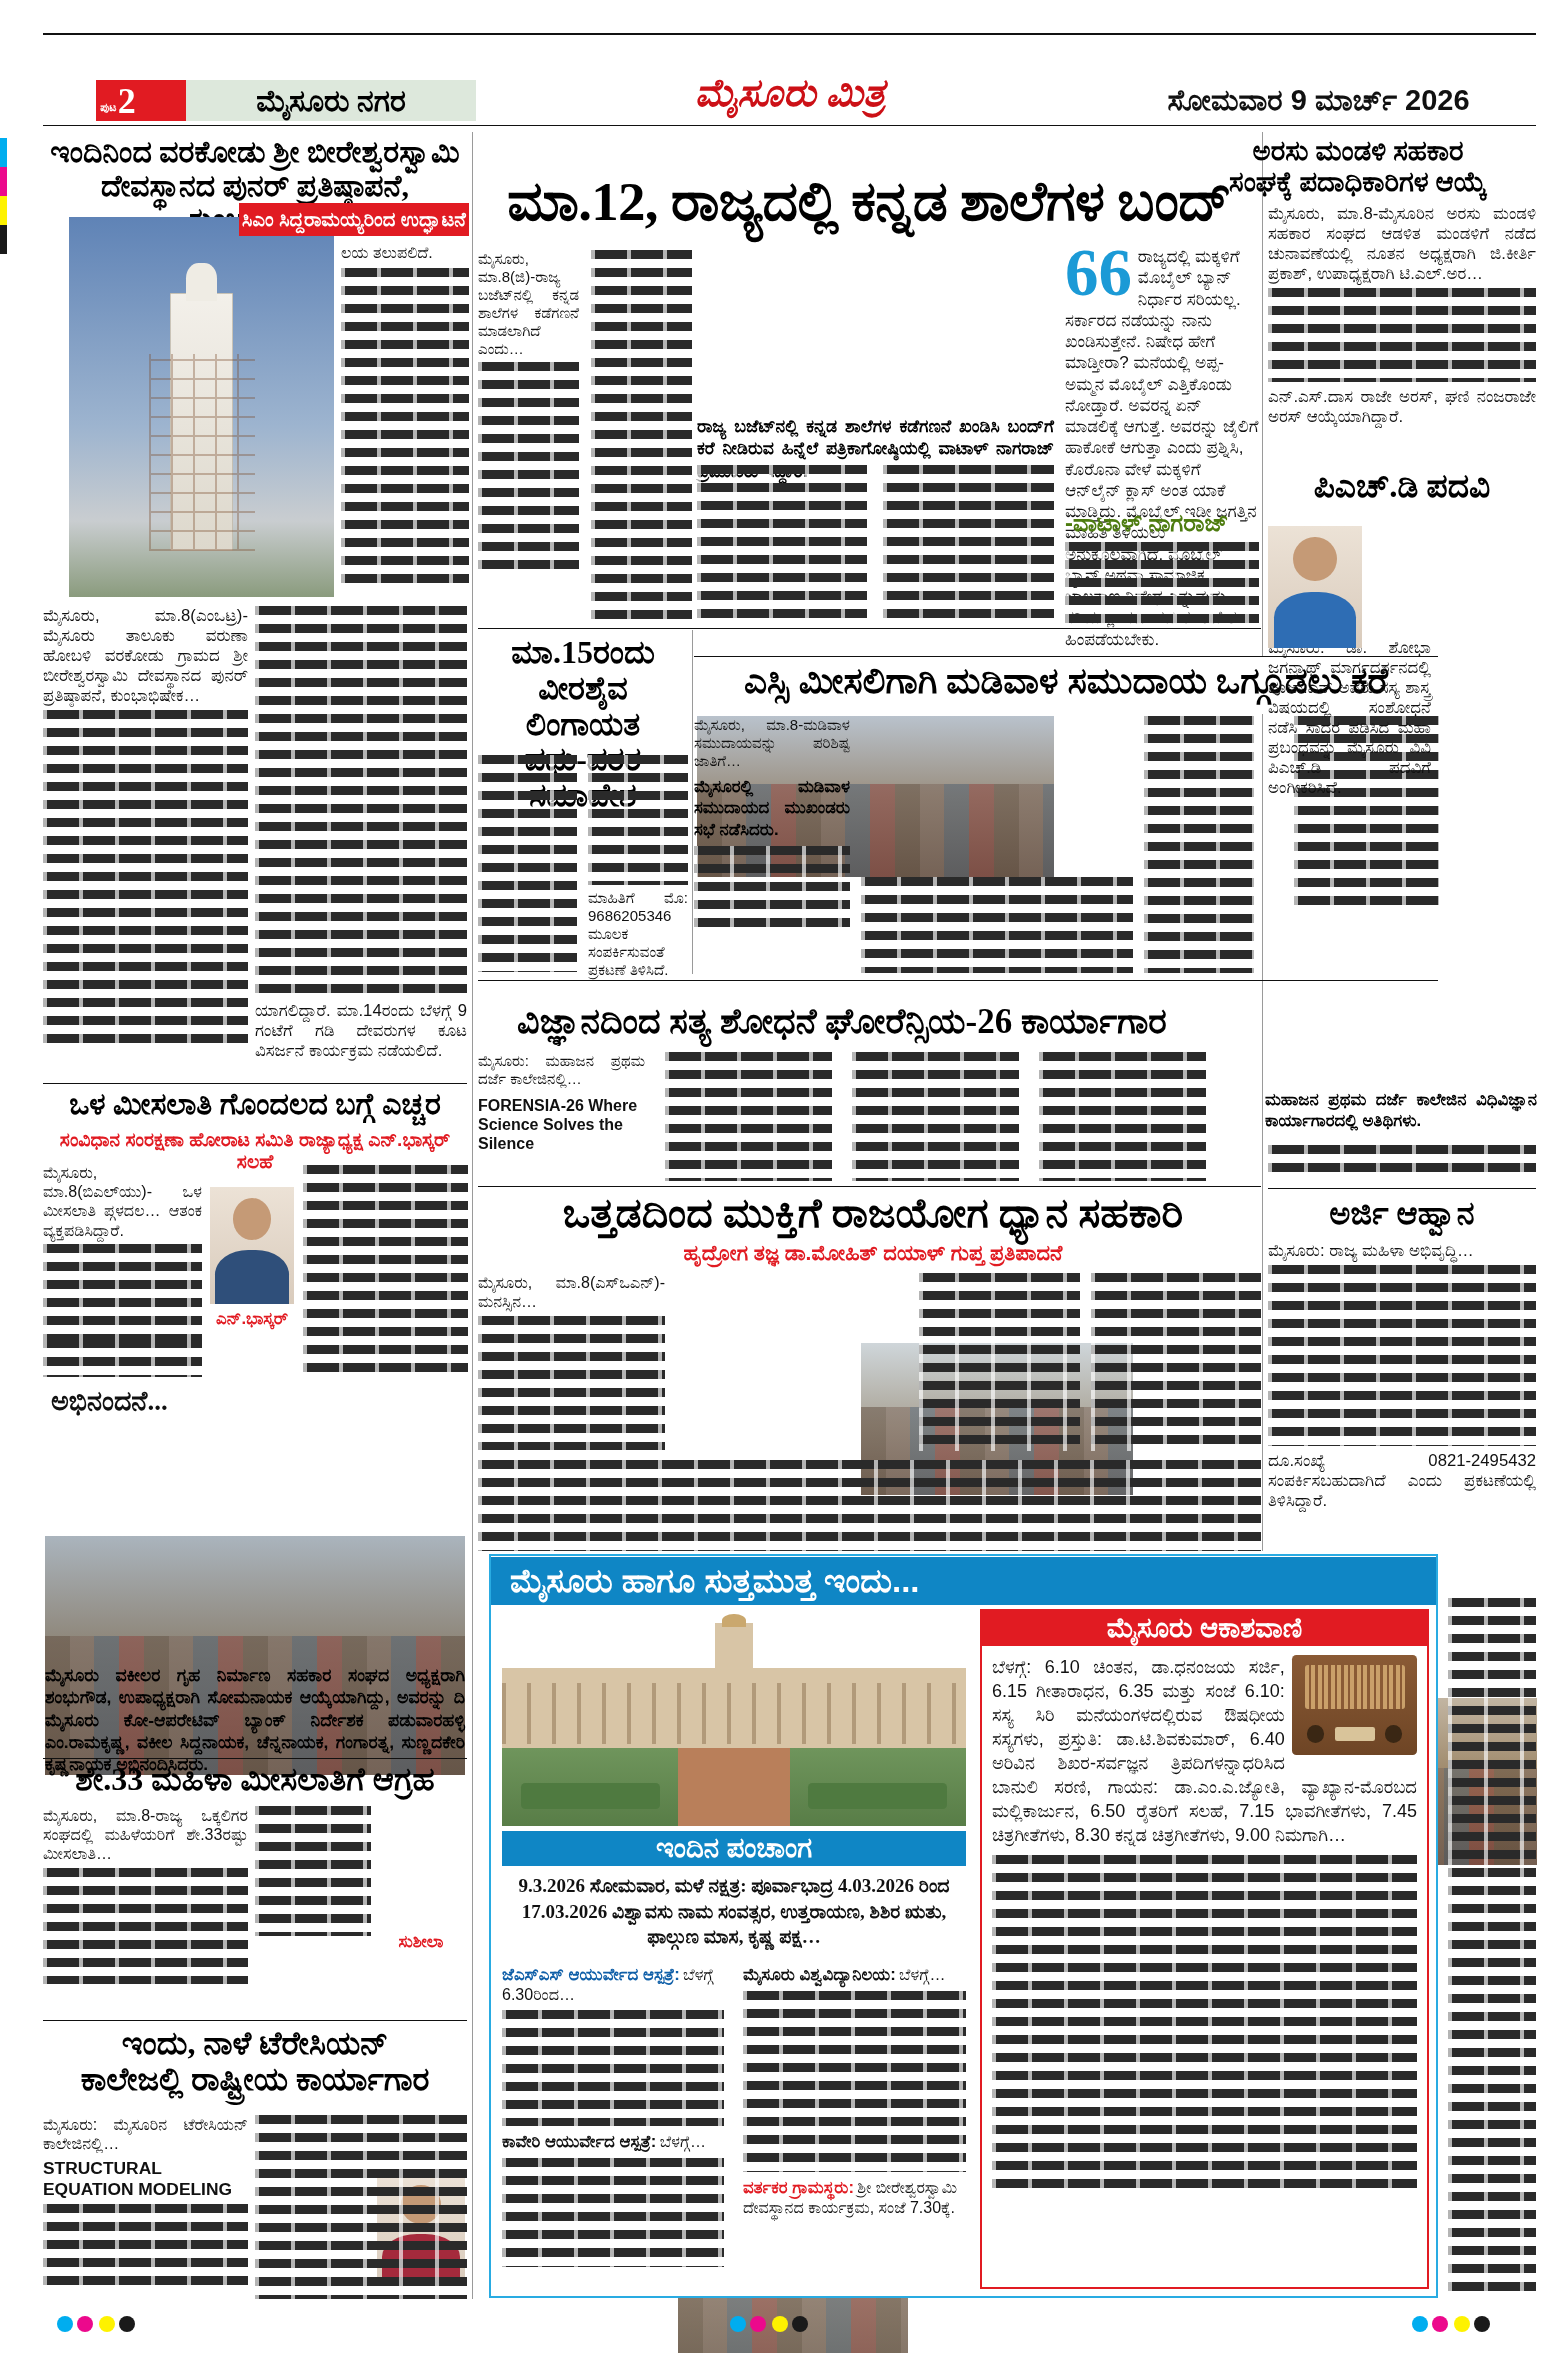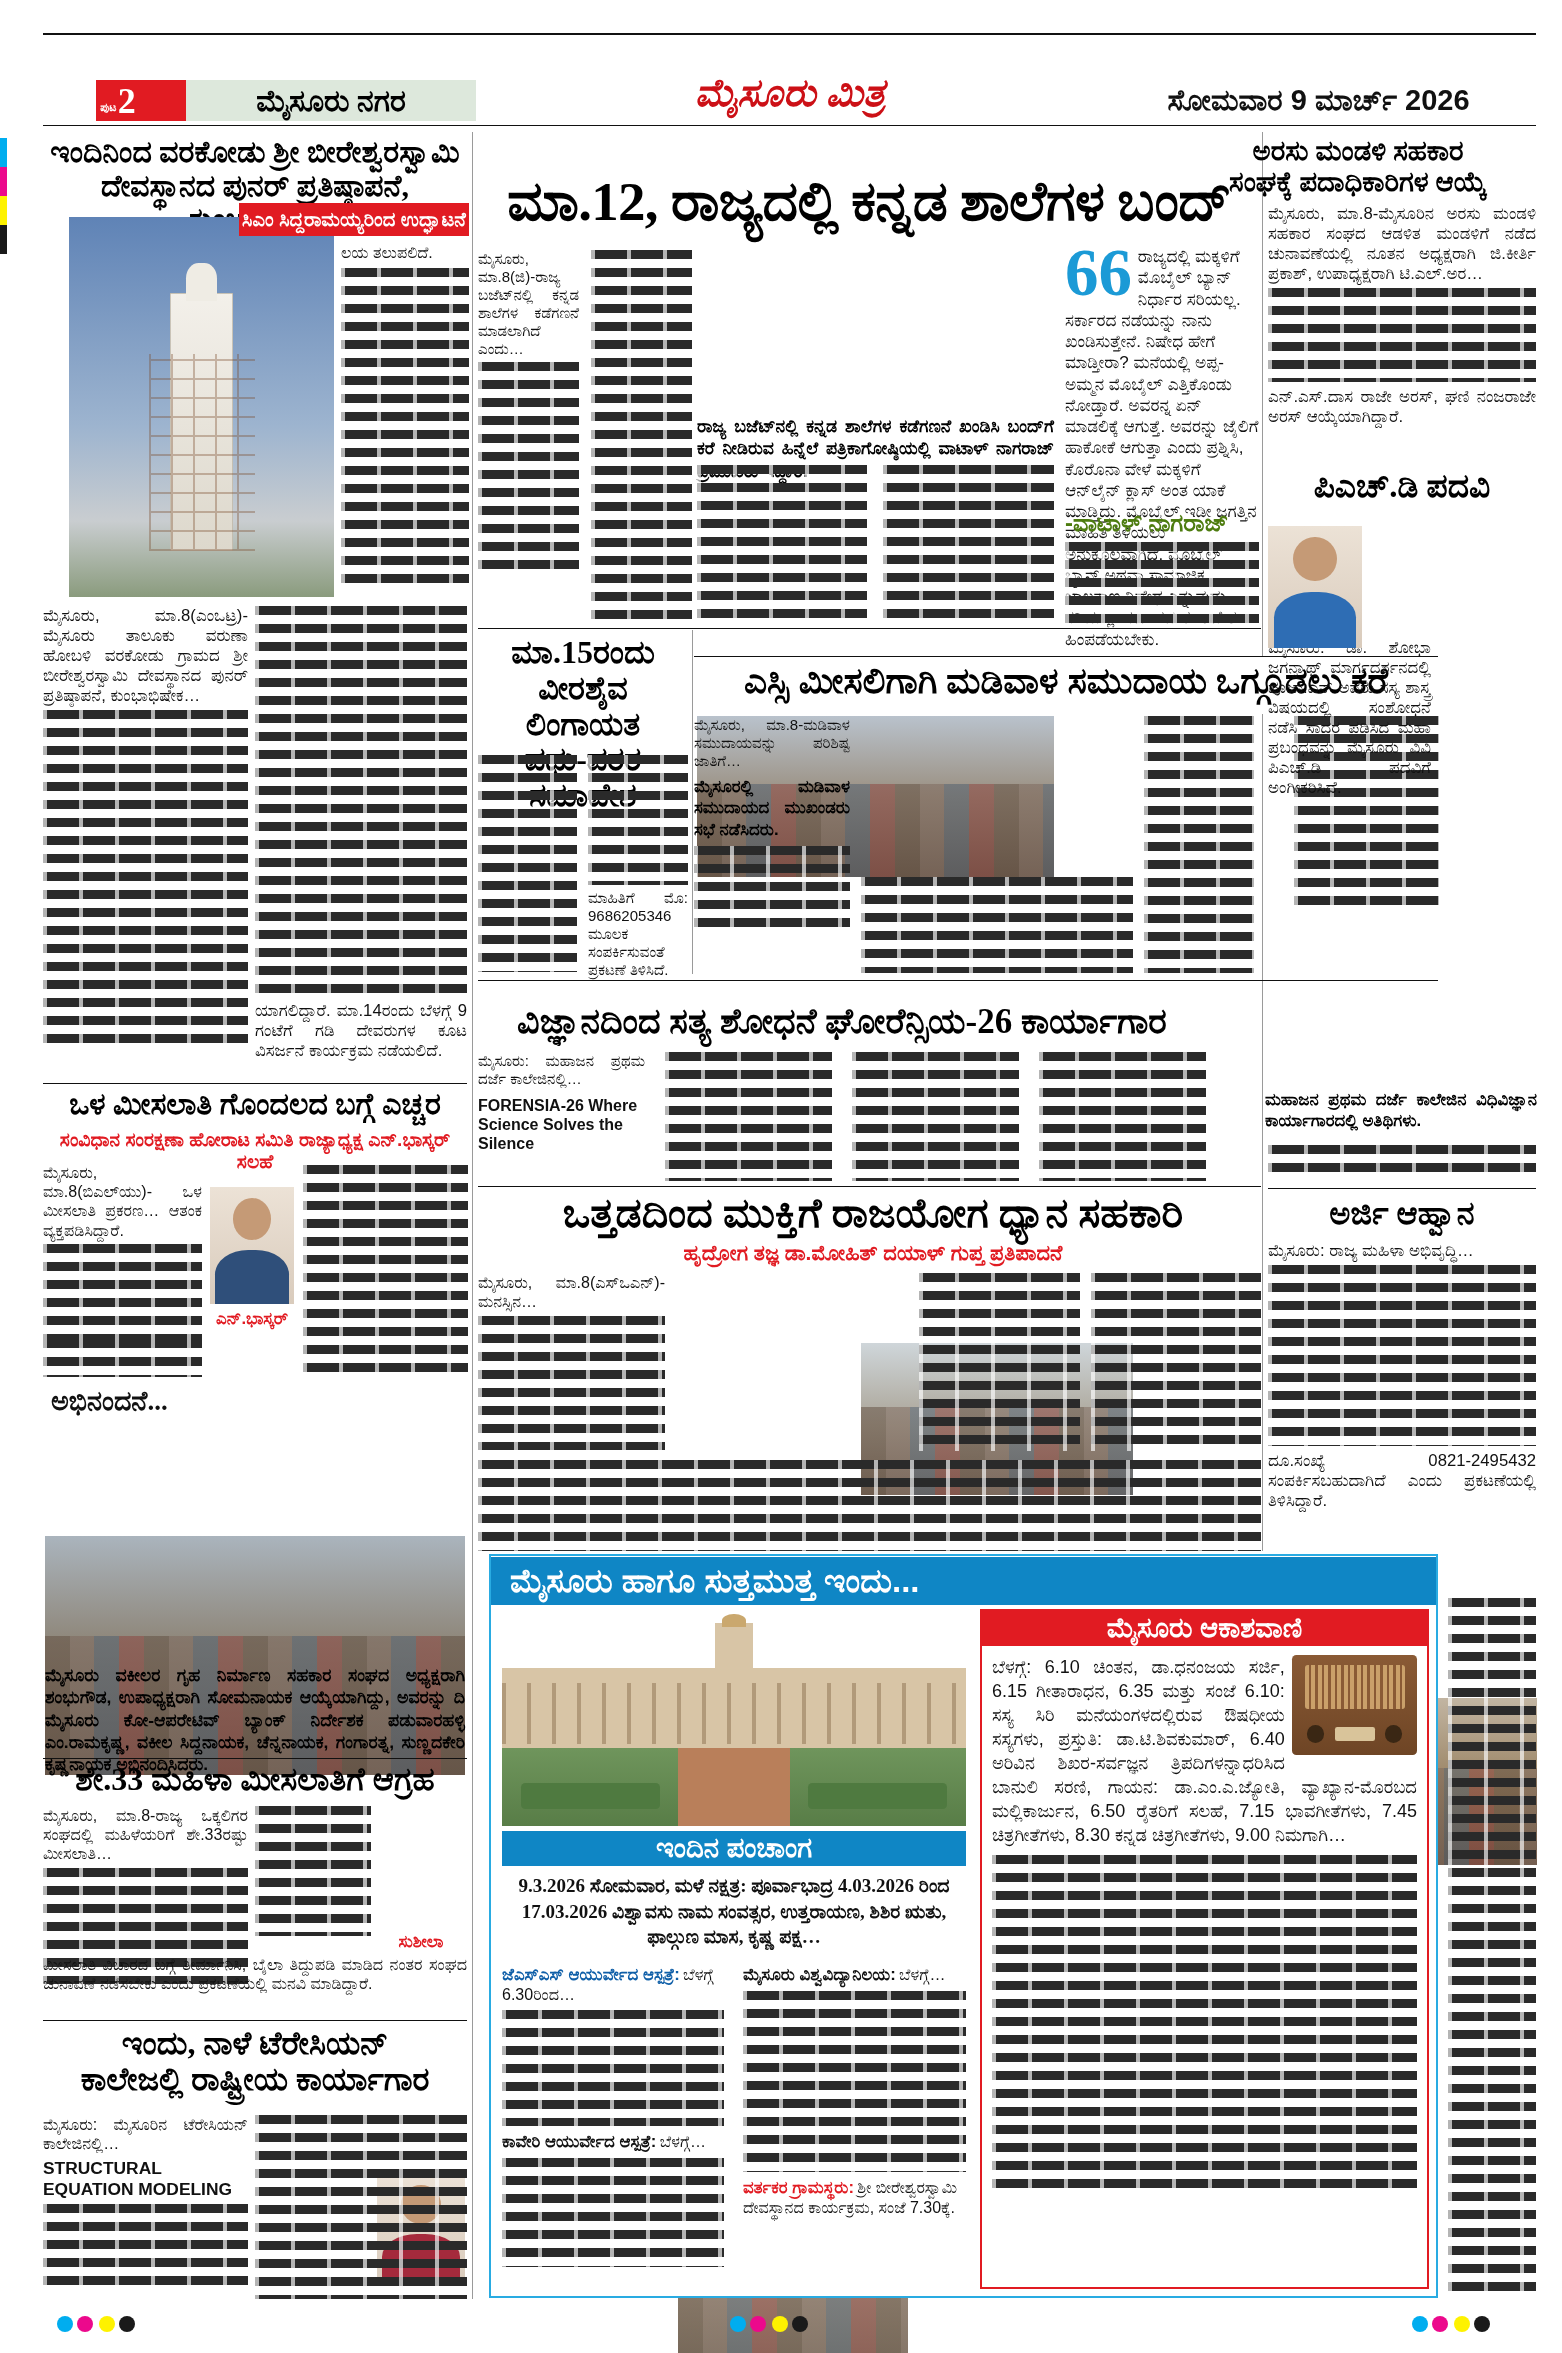--- a/index.html
+++ b/index.html
@@ -86,42 +86,41 @@
   <div class="abs" style="left:255px;top:606px;width:212px;height:472px;">
     <div class="tf" style="height:391px;"></div>
     <div class="snip" style="margin-top:4.3px;">ಯಾಗಲಿದ್ದಾರೆ. ಮಾ.14ರಂದು ಬೆಳಗ್ಗೆ 9 ಗಂಟೆಗೆ ಗಡಿ ದೇವರುಗಳ ಕೂಟ ವಿಸರ್ಜನೆ ಕಾರ್ಯಕ್ರಮ ನಡೆಯಲಿದೆ.</div>
   </div>
 
   <div class="abs rule" style="left:43px;top:1083px;width:424px;height:1.4px;"></div>
   <div class="abs hl" style="left:43px;top:1087px;width:424px;font-size:30px;white-space:nowrap;">ಒಳ ಮೀಸಲಾತಿ ಗೊಂದಲದ ಬಗ್ಗೆ ಎಚ್ಚರ</div>
   <div class="abs red" style="left:43px;top:1129px;width:424px;font-size:19px;font-weight:bold;text-align:center;">ಸಂವಿಧಾನ ಸಂರಕ್ಷಣಾ ಹೋರಾಟ ಸಮಿತಿ ರಾಜ್ಯಾಧ್ಯಕ್ಷ ಎನ್.ಭಾಸ್ಕರ್ ಸಲಹೆ</div>
 
   <div class="abs" style="left:43px;top:1163px;width:159px;height:214px;">
-    <div class="snip" style="font-size:16px;">ಮೈಸೂರು, ಮಾ.8(ಬಿಎಲ್‌ಯು)- ಒಳ ಮೀಸಲಾತಿ ಪ್ರಕರಣ… ಆತಂಕ ವ್ಯಕ್ತಪಡಿಸಿದ್ದಾರೆ.</div>
+    <div class="snip" style="font-size:16px;">ಮೈಸೂರು, ಮಾ.8(ಬಿಎಲ್‌ಯು)- ಒಳ ಮೀಸಲಾತಿ ಪ್ಗಳದಲ… ಆತಂಕ ವ್ಯಕ್ತಪಡಿಸಿದ್ದಾರೆ.</div>
     <div class="tf" style="height:101px;margin-top:4.3px;"></div>
   </div>
   <div class="abs portrait photo" style="left:210px;top:1187px;width:84px;height:117px;--sari:#2f4f7a;"></div>
   <div class="abs red" style="left:204px;top:1309px;width:96px;font-size:16.7px;font-weight:bold;text-align:center;">ಎನ್.ಭಾಸ್ಕರ್</div>
   <div class="abs tf" style="left:303px;top:1165px;width:165px;height:210px;"></div>
   <div class="abs tf" style="left:43px;top:1339px;width:159px;height:38px;"></div>
 
   <div class="abs" style="left:51px;top:1386px;width:232px;font-size:27px;font-weight:bold;font-family:'Liberation Serif',serif;">ಅಭಿನಂದನೆ...</div>
   <div class="abs photo people" style="left:45px;top:1419px;width:420px;height:239px;"></div>
   <div class="abs cap" style="left:45px;top:1664px;width:420px;height:93px;font-size:17.4px;">ಮೈಸೂರು ವಕೀಲರ ಗೃಹ ನಿರ್ಮಾಣ ಸಹಕಾರ ಸಂಘದ ಅಧ್ಯಕ್ಷರಾಗಿ ಶಂಭುಗೌಡ, ಉಪಾಧ್ಯಕ್ಷರಾಗಿ ಸೋಮನಾಯಕ ಆಯ್ಕೆಯಾಗಿದ್ದು, ಅವರನ್ನು ದಿ ಮೈಸೂರು ಕೋ-ಆಪರೇಟಿವ್ ಬ್ಯಾಂಕ್ ನಿರ್ದೇಶಕ ಪಡುವಾರಹಳ್ಳಿ ಎಂ.ರಾಮಕೃಷ್ಣ, ವಕೀಲ ಸಿದ್ದನಾಯಕ, ಚೆನ್ನನಾಯಕ, ಗಂಗಾರತ್ನ, ಸುಣ್ಣದಕೇರಿ ಕೃಷ್ಣನಾಯಕ ಅಭಿನಂದಿಸಿದರು.</div>
 
   <div class="abs rule" style="left:43px;top:1758px;width:424px;height:1.4px;"></div>
   <div class="abs hl" style="left:43px;top:1762px;width:424px;font-size:32px;white-space:nowrap;">ಶೇ.33 ಮಹಿಳಾ ಮೀಸಲಾತಿಗೆ ಆಗ್ರಹ</div>
   <div class="abs" style="left:43px;top:1806px;width:205px;height:210px;">
     <div class="snip" style="font-size:16px;">ಮೈಸೂರು, ಮಾ.8-ರಾಜ್ಯ ಒಕ್ಕಲಿಗರ ಸಂಘದಲ್ಲಿ ಮಹಿಳೆಯರಿಗೆ ಶೇ.33ರಷ್ಟು ಮೀಸಲಾತಿ…</div>
     <div class="tf" style="height:116px;margin-top:4.3px;"></div>
   </div>
   <div class="abs tf" style="left:255px;top:1806px;width:116px;height:130px;"></div>
   <div class="abs portrait photo" style="left:377px;top:1819px;width:88px;height:110px;--sari:#a52a3c;"></div>
   <div class="abs red" style="left:374px;top:1932px;width:94px;font-size:16.7px;font-weight:bold;text-align:center;">ಸುಶೀಲಾ</div>
-  <div class="abs snip" style="left:43px;top:1955px;width:424px;height:62px;font-size:16px;">ಮೀಸಲಾತಿ ವಿಚಾರದ ಬಗ್ಗೆ ತೀರ್ಮಾನಿಸಿ, ಬೈಲಾ ತಿದ್ದುಪಡಿ ಮಾಡಿದ ನಂತರ ಸಂಘದ ಚುನಾವಣೆ ನಡೆಸಬೇಕು ಎಂದು ಪ್ರಕಟಣೆಯಲ್ಲಿ ಮನವಿ ಮಾಡಿದ್ದಾರೆ.</div>
 
   <div class="abs rule" style="left:43px;top:2020px;width:424px;height:1.4px;"></div>
   <div class="abs hl" style="left:43px;top:2026px;width:424px;font-size:32px;">
     <div>ಇಂದು, ನಾಳೆ ಟೆರೇಸಿಯನ್</div>
     <div>ಕಾಲೇಜಲ್ಲಿ ರಾಷ್ಟ್ರೀಯ ಕಾರ್ಯಾಗಾರ</div>
   </div>
   <div class="abs" style="left:43px;top:2115px;width:205px;height:184px;">
     <div class="snip" style="font-size:16px;">ಮೈಸೂರು: ಮೈಸೂರಿನ ಟೆರೇಸಿಯನ್ ಕಾಲೇಜಿನಲ್ಲಿ…</div>
     <div style="font-size:17.4px;font-weight:bold;margin:4.3px 0;">STRUCTURAL EQUATION MODELING</div>
     <div class="tf" style="height:87px;"></div>

